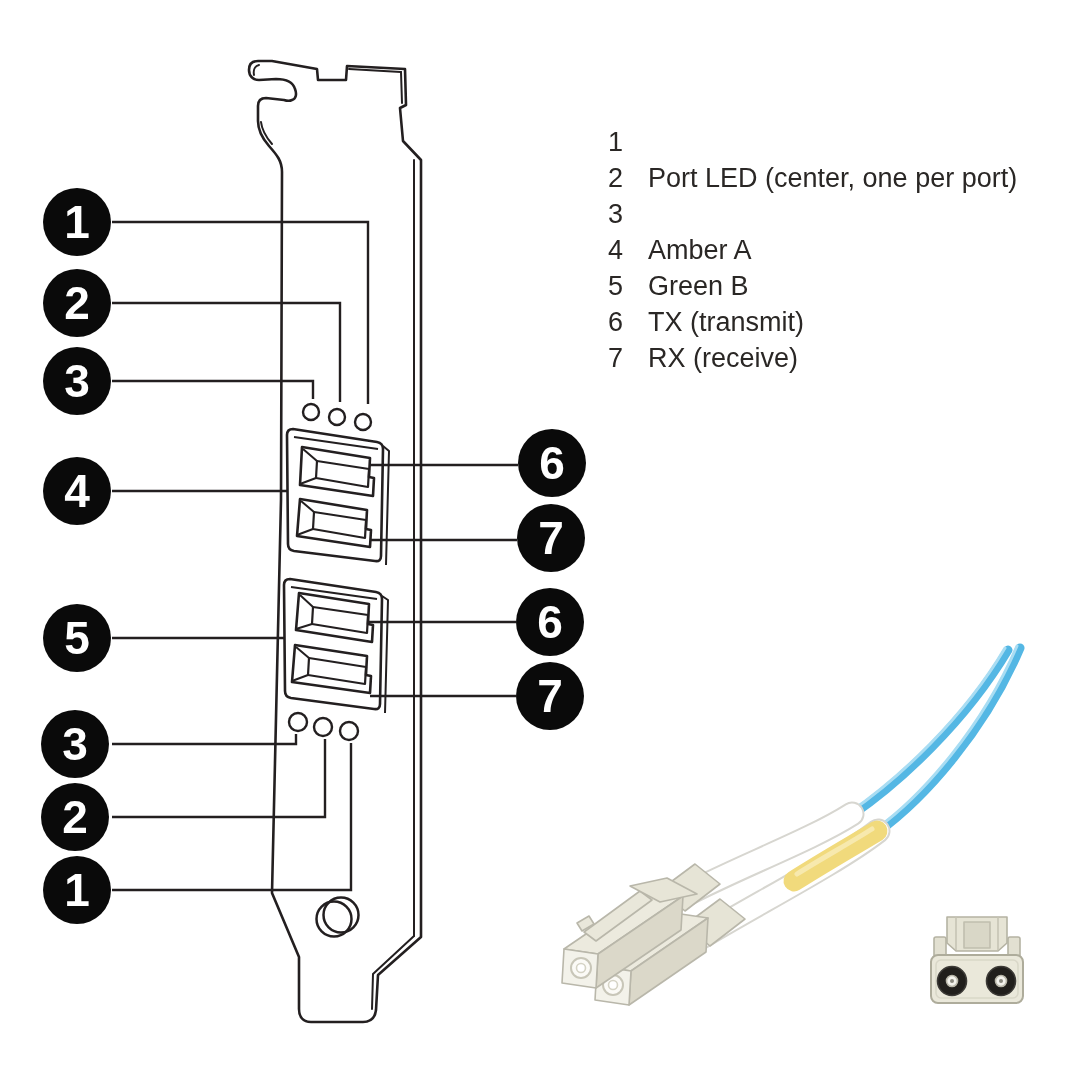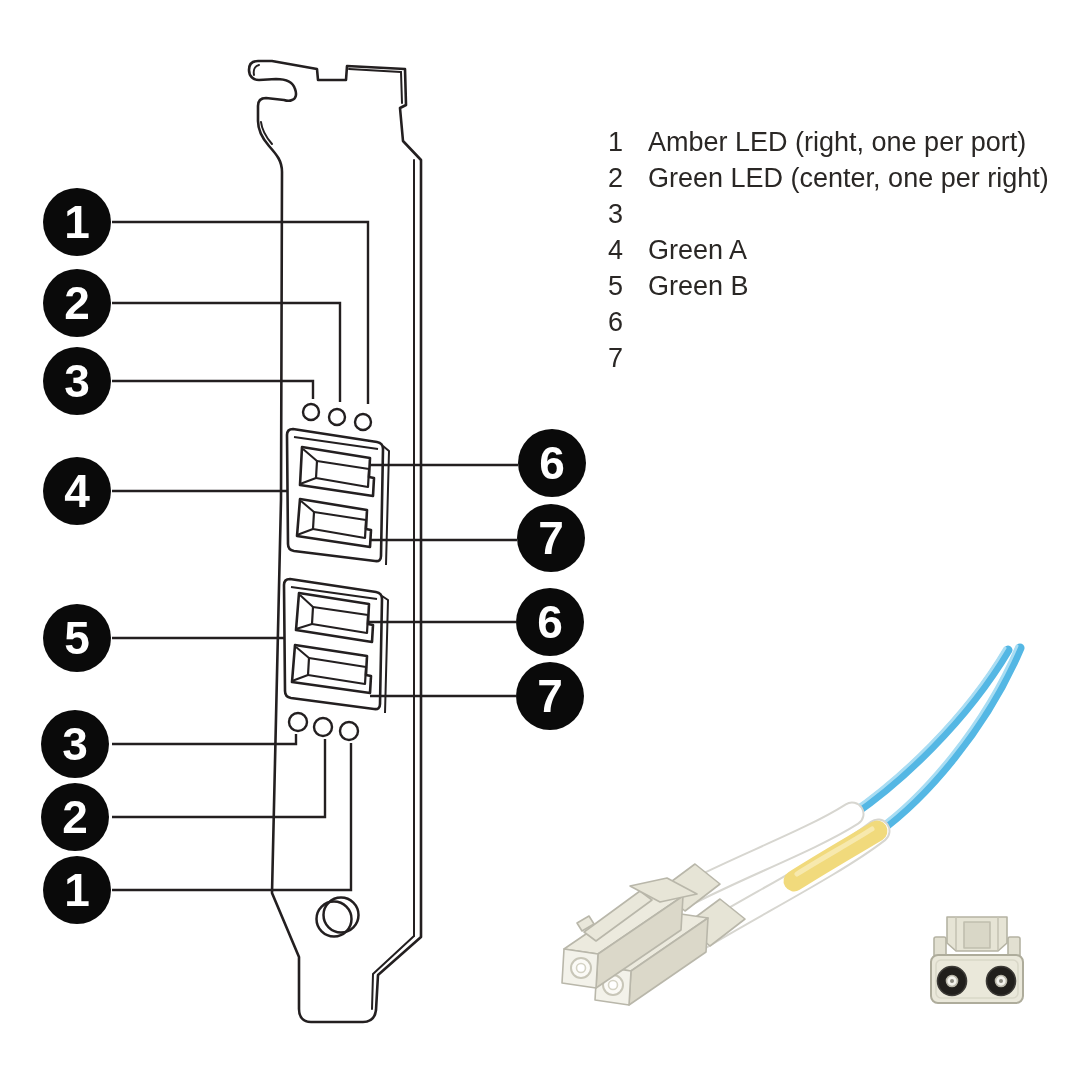--- a/index.html
+++ b/index.html
@@ -206,38 +206,39 @@
   <div class="badge" style="left:41px;top:783px;">2</div>
   <div class="badge" style="left:43px;top:856px;">1</div>
   <div class="badge" style="left:518px;top:429px;">6</div>
   <div class="badge" style="left:517px;top:504px;">7</div>
   <div class="badge" style="left:516px;top:588px;">6</div>
   <div class="badge" style="left:516px;top:662px;">7</div>
 
   <div class="legend">
     <div class="legend-row">
       <span class="legend-num">1</span>
-      <span class="legend-label">Amber LED (right, one per port)</span>
     </div>
     <div class="legend-row">
       <span class="legend-num">2</span>
-      <span class="legend-label">Green LED (center, one per right)</span>
+      <span class="legend-label">Port LED (center, one per port)</span>
     </div>
     <div class="legend-row">
       <span class="legend-num">3</span>
     </div>
     <div class="legend-row">
       <span class="legend-num">4</span>
-      <span class="legend-label">Green A</span>
+      <span class="legend-label">Amber A</span>
     </div>
     <div class="legend-row">
       <span class="legend-num">5</span>
       <span class="legend-label">Green B</span>
     </div>
     <div class="legend-row">
       <span class="legend-num">6</span>
+      <span class="legend-label">TX (transmit)</span>
     </div>
     <div class="legend-row">
       <span class="legend-num">7</span>
+      <span class="legend-label">RX (receive)</span>
     </div>
   </div>
 
 </div>
 
 </body></html>

